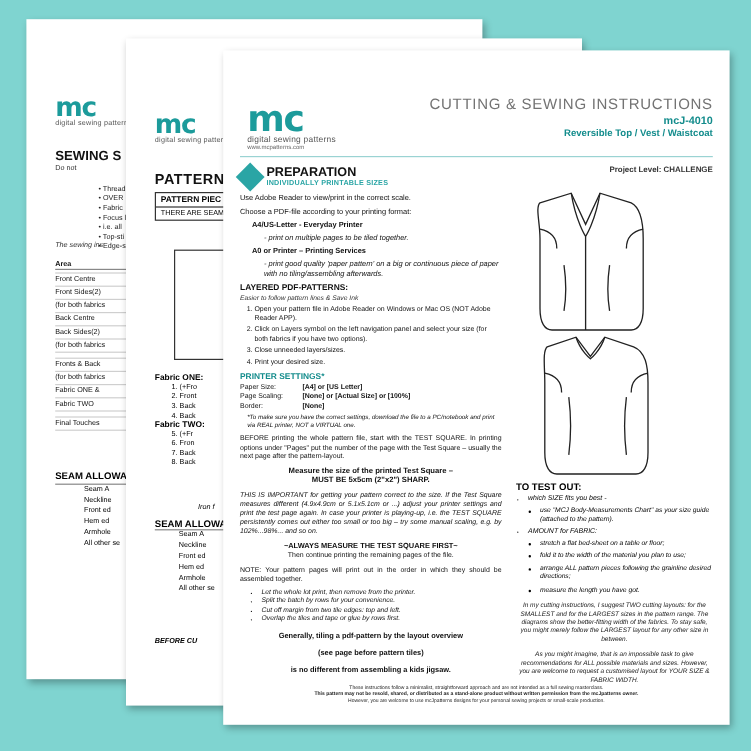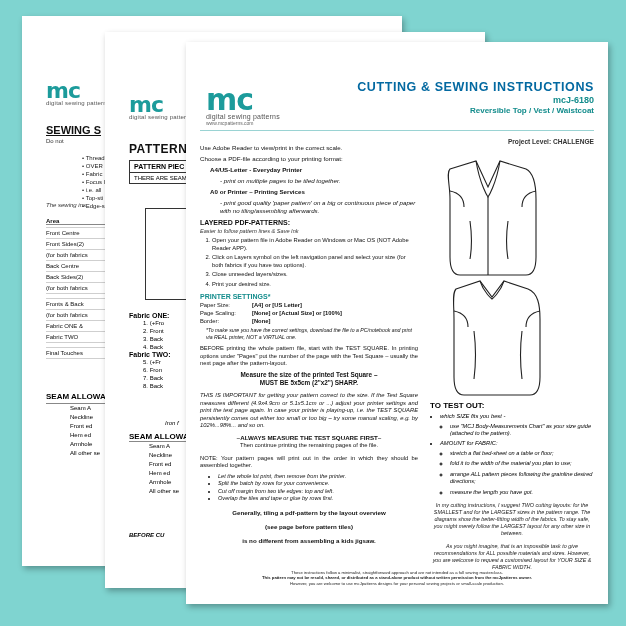--- a/index.html
+++ b/index.html
@@ -32,21 +32,21 @@
     font-family:"DejaVu Sans", sans-serif;
     font-weight:bold;color:#1c9b9b;letter-spacing:-1px;
   }
   .logo .sub{color:#555;letter-spacing:.2px;}
 
   
   #sheet1 .inner{position:absolute;left:0;top:0;right:0;bottom:0;}
   .s1-logo{position:absolute;left:24px;top:62px;}
   .s1-logo .glyph{font-size:22px;}
   .s1-logo .sub{font-size:6px;margin-top:-3px;}
-  .s1-title{position:absolute;left:24px;top:108px;font-size:11px;font-weight:bold;color:#111;text-decoration:underline;}
+  .s1-title{position:absolute;left:24px;top:108px;font-size:11px;font-weight:bold;color:#111;}
   .s1-sub{position:absolute;left:24px;top:122px;font-size:6px;color:#333;}
   .s1-bullets{position:absolute;left:60px;top:138px;width:220px;}
   .s1-bullets div{font-size:6px;line-height:8px;color:#222;}
   .s1-note{position:absolute;left:24px;top:186px;font-size:6px;color:#333;font-style:italic;}
   .s1-table{position:absolute;left:24px;top:200px;width:300px;}
   .s1-row{display:flex;border-bottom:1px solid #cfcfcf;padding:2px 0;}
   .s1-row .c1{width:110px;font-size:6px;color:#111;}
   .s1-row .c2{flex:1;font-size:6px;color:#444;}
   .s1-row.head .c1,.s1-row.head .c2{font-weight:bold;border-bottom:1px solid #888;}
   .s1-seam{position:absolute;left:24px;top:376px;width:300px;}
@@ -75,21 +75,21 @@
   .s2-fine{position:absolute;left:60px;top:536px;width:260px;font-size:4px;line-height:5px;text-align:center;}
 
   
   #sheet3 .page{position:absolute;left:0;top:0;right:0;bottom:0;padding:0;}
   .s3-head{position:absolute;left:14px;top:38px;right:14px;height:46px;}
   .s3-logo{position:absolute;left:6px;top:2px;}
   .s3-logo .glyph{font-size:30px;}
   .s3-logo .sub{font-size:7px;margin-top:-4px;}
   .s3-logo .site{font-size:5px;color:#666;}
   .s3-titlebox{position:absolute;right:0;top:0;width:240px;text-align:right;}
-  .s3-titlebox .t1{font-size:12.5px;font-weight:bold;letter-spacing:.6px;color:#0369a1;}
+  .s3-titlebox .t1{font-size:12.5px;font-weight:normal;letter-spacing:.6px;color:#737373;}
   .s3-titlebox .code{font-size:9px;font-weight:bold;color:#138c8c;margin-top:1px;}
   .s3-titlebox .t2{font-size:8px;font-weight:bold;color:#138c8c;margin-top:1px;}
   .s3-rule{position:absolute;left:14px;right:14px;top:88px;border-top:1px solid #9ad3d3;}
 
   .s3-left{position:absolute;left:14px;top:96px;width:218px;}
   .prep-head{display:flex;align-items:center;gap:5px;}
   .prep-diamond{width:17px;height:17px;background:#2aa5a5;transform:rotate(45deg);flex:0 0 auto;}
   .prep-t1{font-size:10.5px;font-weight:bold;color:#111;}
   .prep-t2{font-size:6px;font-weight:bold;color:#2aa5a5;letter-spacing:.2px;}
   .p-body{margin-top:6px;font-size:6.2px;line-height:8px;color:#111;}
@@ -266,27 +266,34 @@
     <div class="page">
 
       <div class="s3-head">
         <div class="logo s3-logo">
           <div class="glyph">mc</div>
           <div class="sub">digital sewing patterns</div>
           <div class="site">www.mcpatterns.com</div>
         </div>
         <div class="s3-titlebox">
           <div class="t1">CUTTING  &amp;  SEWING  INSTRUCTIONS</div>
-          <div class="code">mcJ-6180</div>
+          <div class="code">mcJ-4010</div>
           <div class="t2">Reversible Top / Vest / Waistcoat</div>
         </div>
       </div>
       <div class="s3-rule"></div>
 
       <div class="s3-left">
+        <div class="prep-head">
+          <div class="prep-diamond"></div>
+          <div>
+            <div class="prep-t1">PREPARATION</div>
+            <div class="prep-t2">INDIVIDUALLY PRINTABLE SIZES</div>
+          </div>
+        </div>
 
         <div class="p-body">
           <p>Use Adobe Reader to view/print in the correct scale.</p>
           <p>Choose a PDF-file according to your printing format:</p>
           <p class="ind1 bold">A4/US-Letter - Everyday Printer</p>
           <p class="ind2 ital">- print on multiple pages to be tiled together.</p>
           <p class="ind1 bold">A0 or Printer – Printing Services</p>
           <p class="ind2 ital">- print good quality 'paper pattern' on a big or continuous piece of paper with no tiling/assembling afterwards.</p>
 
           <div class="layered-h teal">LAYERED PDF-PATTERNS:</div>

